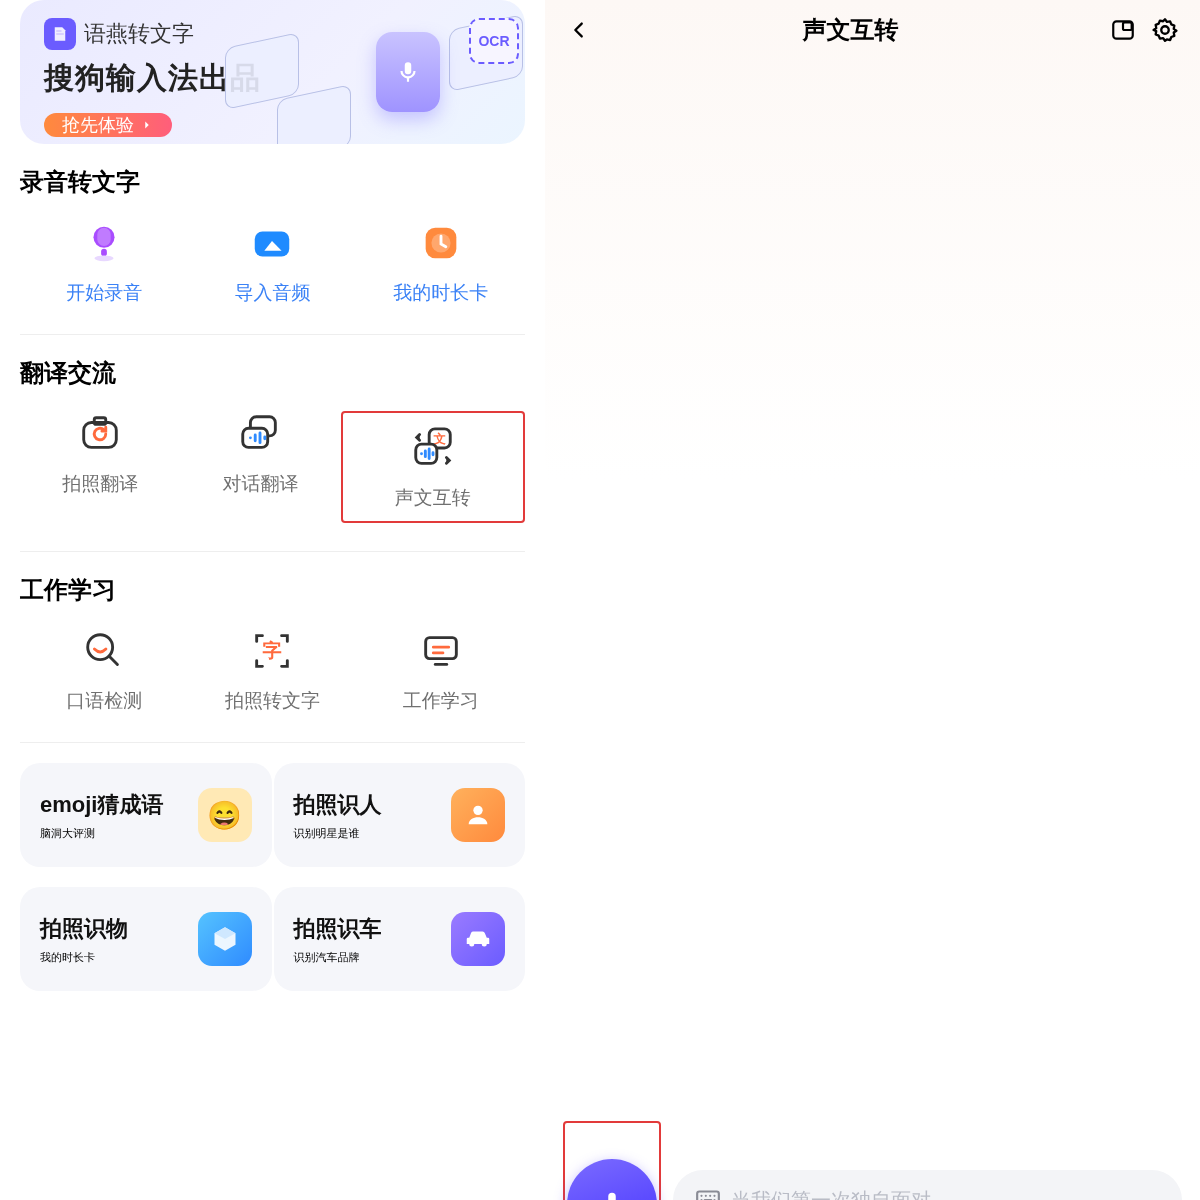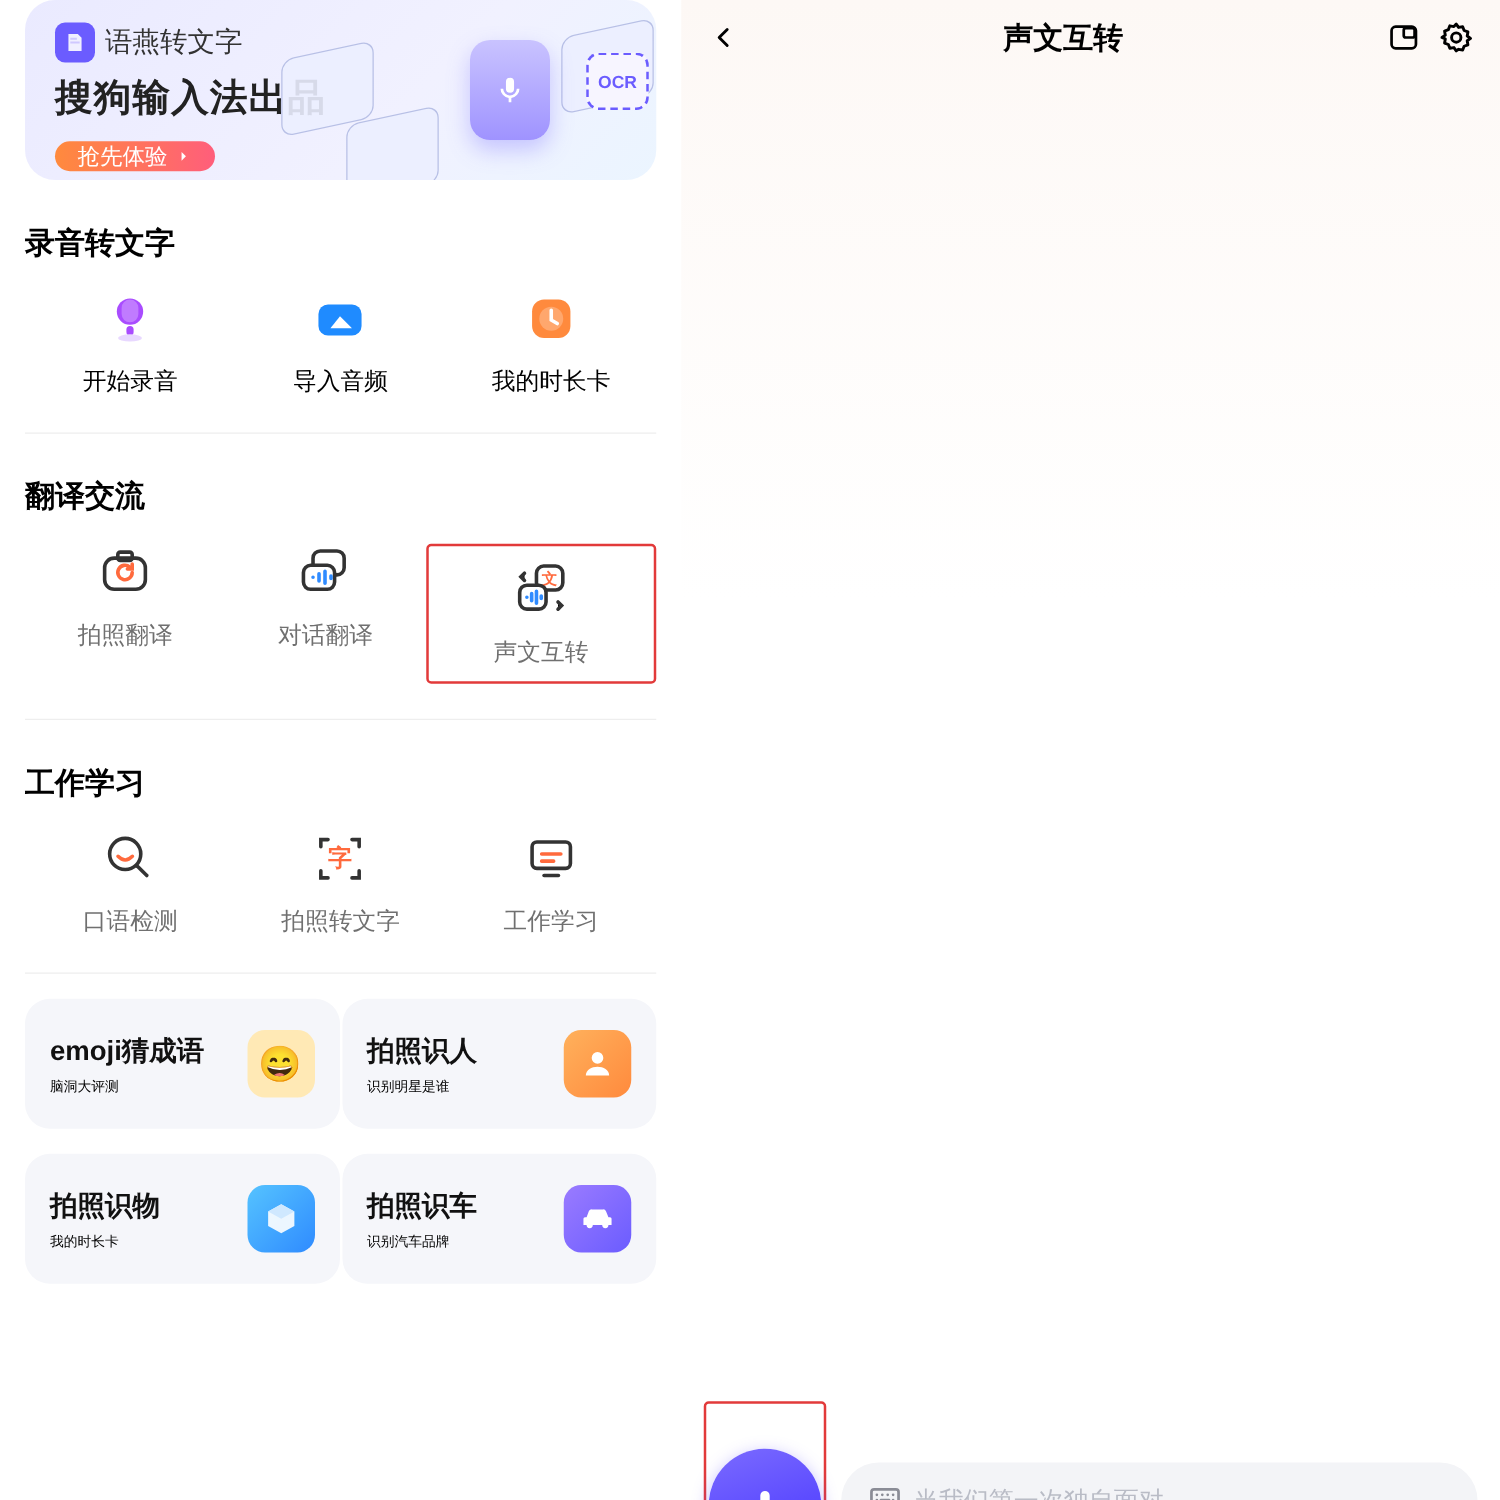--- a/index.html
+++ b/index.html
@@ -69,44 +69,44 @@
   .card3d{
     position:absolute; width:74px;height:62px;
     border-radius:10px; border:1px solid #b8c0e6;
     background:rgba(235,238,255,.9);
     transform:skewY(-12deg);
   }
   .card3d.c1{ left:-78px; top:34px;}
   .card3d.c2{ left:-26px; top:86px;}
   .card3d.c3{ right:-10px; top:16px;}
   .ocr-tag{
-    position:absolute; right:-6px; top:36px; z-index:3;
+    position:absolute; right:-6px; top:12px; z-index:3;
     width:50px;height:46px;border-radius:10px;
     border:2px dashed #6b5cff; background:#f7f5ff;
     display:flex;align-items:center;justify-content:center;
     font-size:14px;color:#6b5cff;font-weight:700;
   }
 
   
   .sec-title{
     font-size:24px; font-weight:700; color:#000;
-    margin-top:34px; margin-bottom:22px;
+    margin-top:22px; margin-bottom:22px;
   }
   .grid3{ display:flex; }
   .cell{
     flex:1;
     display:flex; flex-direction:column; align-items:center;
     gap:14px;
   }
   .ic{
     width:46px;height:46px;border-radius:12px;
     display:flex;align-items:center;justify-content:center;
   }
   .ic svg{ width:100%;height:100%; }
-  .cell-label{ font-size:19px; color:#000000; }
+  .cell-label{ font-size:19px; color:#3b82f6; }
   .cell-label.muted{ color:#707070; }
   hr.div{
     border:none;height:1px;background:#eee;margin:28px 0 0 0;
   }
 
   .highlight{
     border:2px solid #e23a3a; border-radius:4px;
     padding:12px 10px 10px;
   }
 

